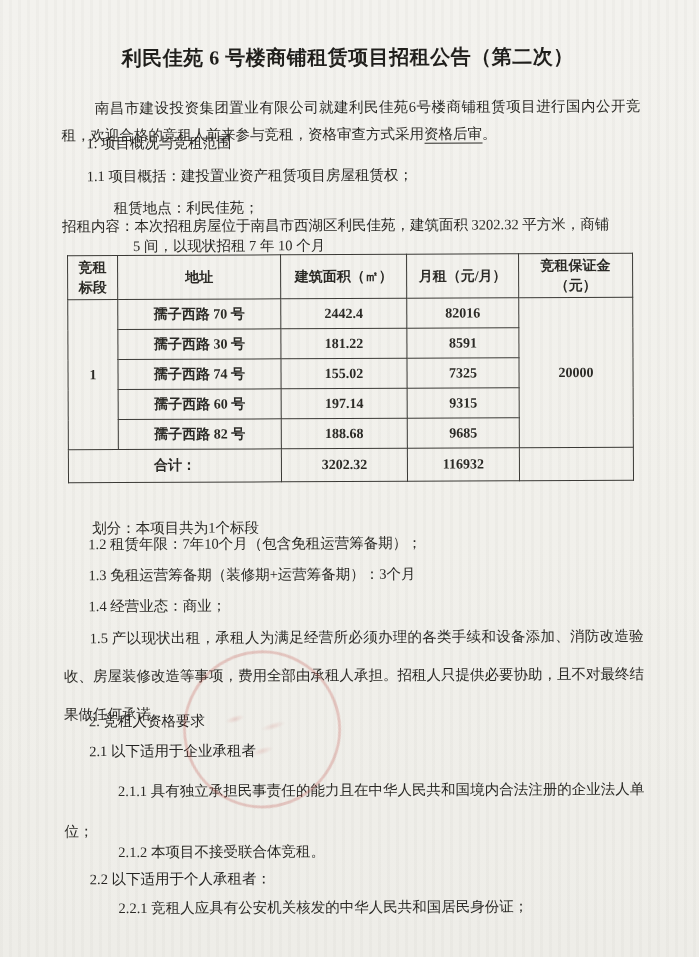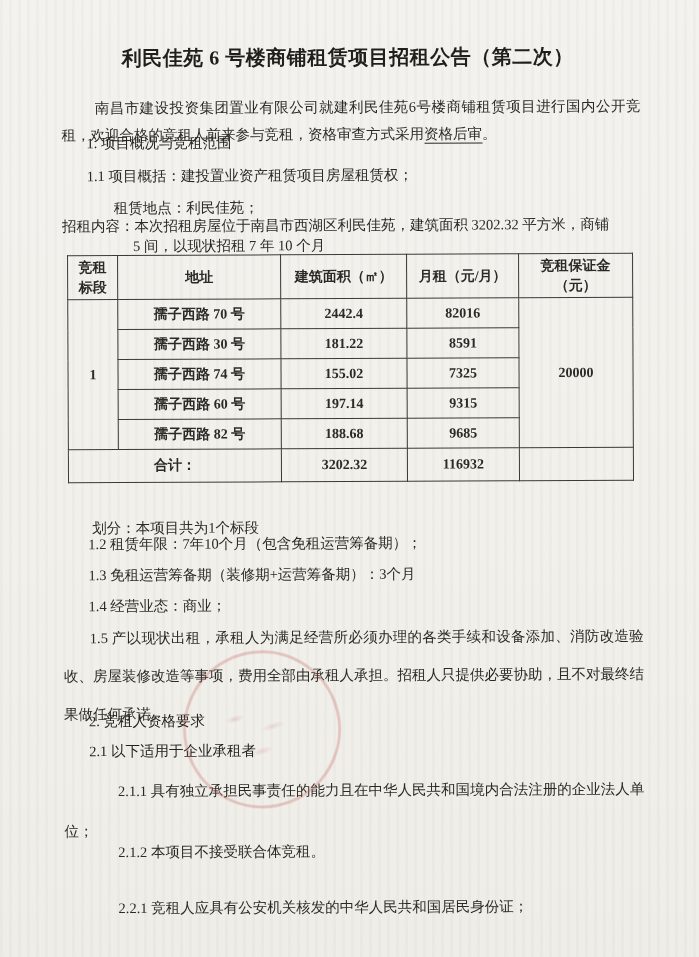--- a/index.html
+++ b/index.html
@@ -142,18 +142,19 @@
     <div class="blk" style="left:63px;top:618px;width:580px;text-indent:1.8em;line-height:38px;text-align:justify;">1.5 产以现状出租，承租人为满足经营所必须办理的各类手续和设备添加、消防改造验收、房屋装修改造等事项，费用全部由承租人承担。招租人只提供必要协助，且不对最终结果做任何承诺。</div>
 
     <div class="blk bold" style="left:88px;top:710px;">2. 竞租人资格要求</div>
 
     <div class="blk bold" style="left:88px;top:740px;">2.1 以下适用于企业承租者</div>
 
     <div class="blk" style="left:63px;top:770px;width:580px;text-indent:3.7em;line-height:40px;text-align:justify;">2.1.1 具有独立承担民事责任的能力且在中华人民共和国境内合法注册的企业法人单位；</div>
 
     <div class="blk" style="left:63px;top:841px;text-indent:3.7em;">2.1.2 本项目不接受联合体竞租。</div>
 
+    <div class="blk bold" style="left:88px;top:868px;">2.2 以下适用于个人承租者：</div>
 
     <div class="blk" style="left:63px;top:897px;text-indent:3.7em;">2.2.1 竞租人应具有公安机关核发的中华人民共和国居民身份证；</div>
 
     <div class="stamp"></div>
   </div>
 </div>
 
 </body></html>

